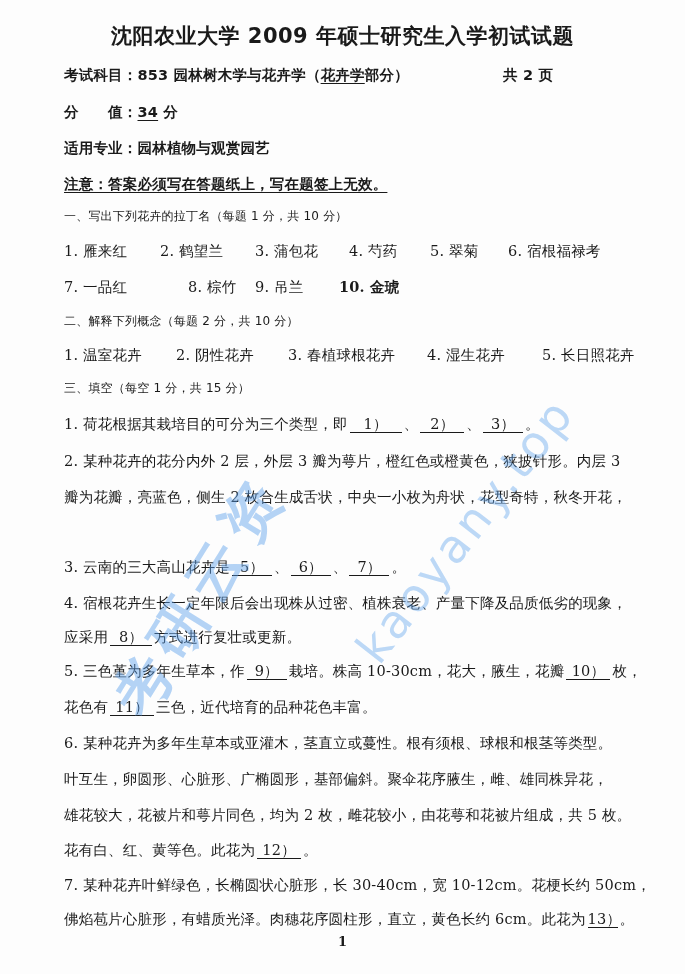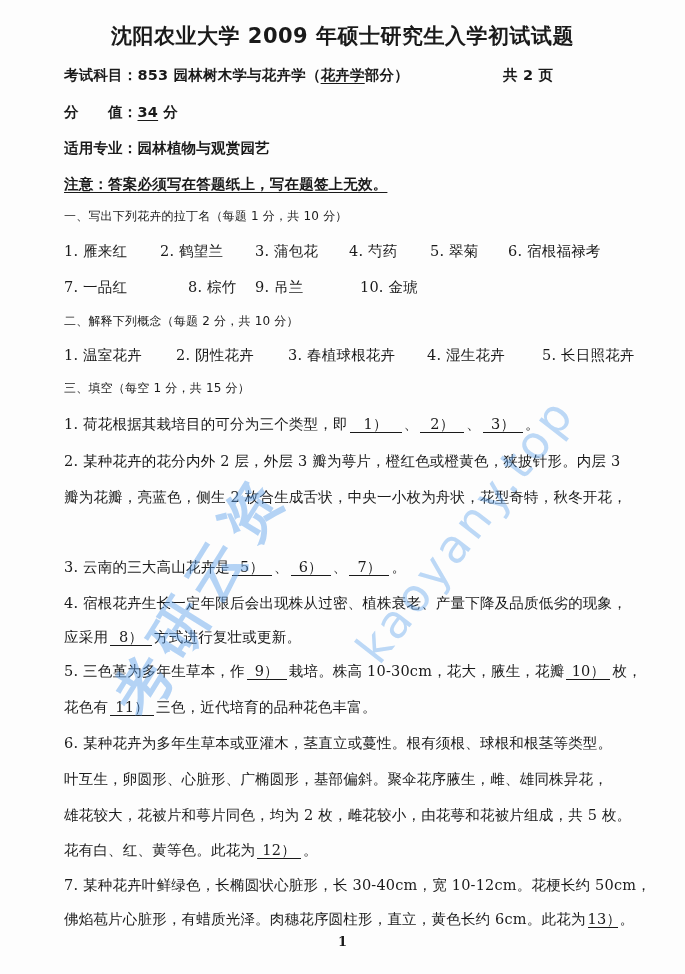--- a/index.html
+++ b/index.html
@@ -60,21 +60,21 @@
     <span style="position:absolute;left:96px;">2. 鹤望兰</span>
     <span style="position:absolute;left:191px;">3. 蒲包花</span>
     <span style="position:absolute;left:285px;">4. 芍药</span>
     <span style="position:absolute;left:366px;">5. 翠菊</span>
     <span style="position:absolute;left:444px;text-align:right;">6.  宿根福禄考</span>
   </div>
   <div class="line" style="top:278px;">
     <span style="position:absolute;left:0;">7. 一品红</span>
     <span style="position:absolute;left:96px;margin-left:28px;">8. 棕竹</span>
     <span style="position:absolute;left:191px;">9. 吊兰</span>
-    <span style="position:absolute;left:296px;">10. 金琥</span>
+    <span style="position:absolute;left:275px;font-weight:bold;">10. 金琥</span>
   </div>
 
   <div class="line heading" style="top:313px;">二、解释下列概念（每题 2 分，共 10 分）</div>
   <div class="line" style="top:346px;">
     <span style="position:absolute;left:0;">1. 温室花卉</span>
     <span style="position:absolute;left:112px;">2. 阴性花卉</span>
     <span style="position:absolute;left:224px;">3. 春植球根花卉</span>
     <span style="position:absolute;left:363px;">4. 湿生花卉</span>
     <span style="position:absolute;left:478px;">5. 长日照花卉</span>
   </div>

